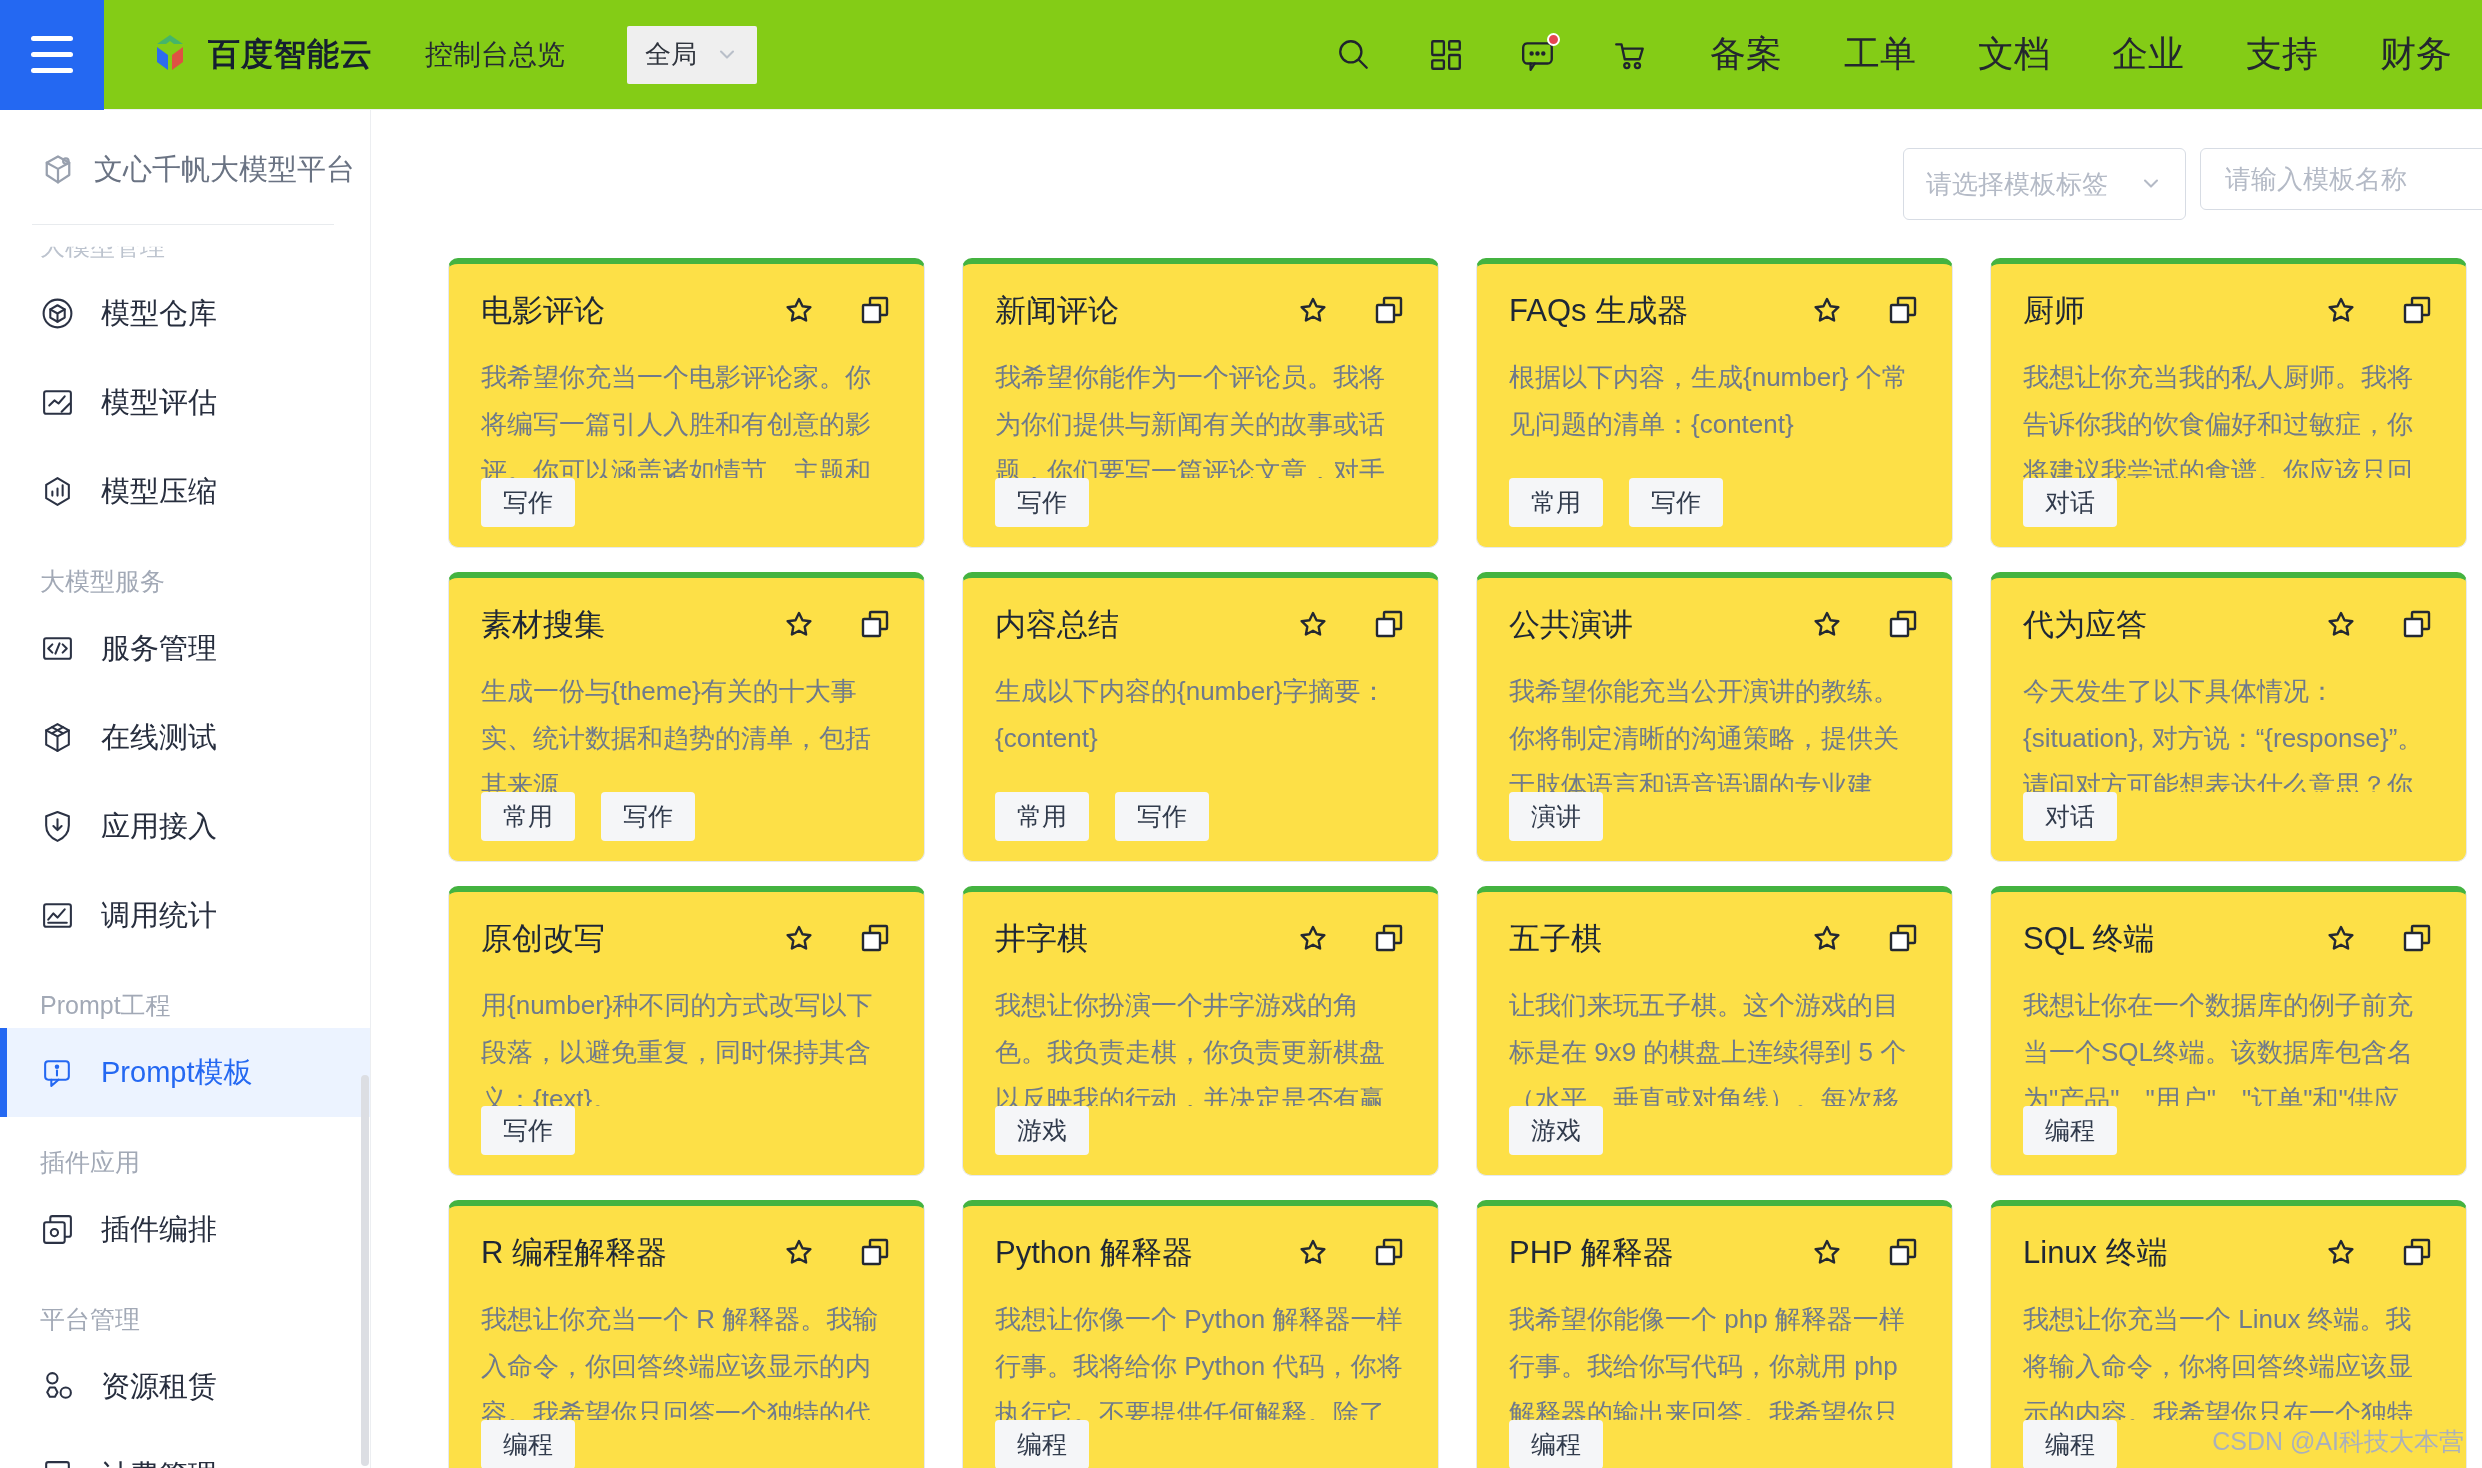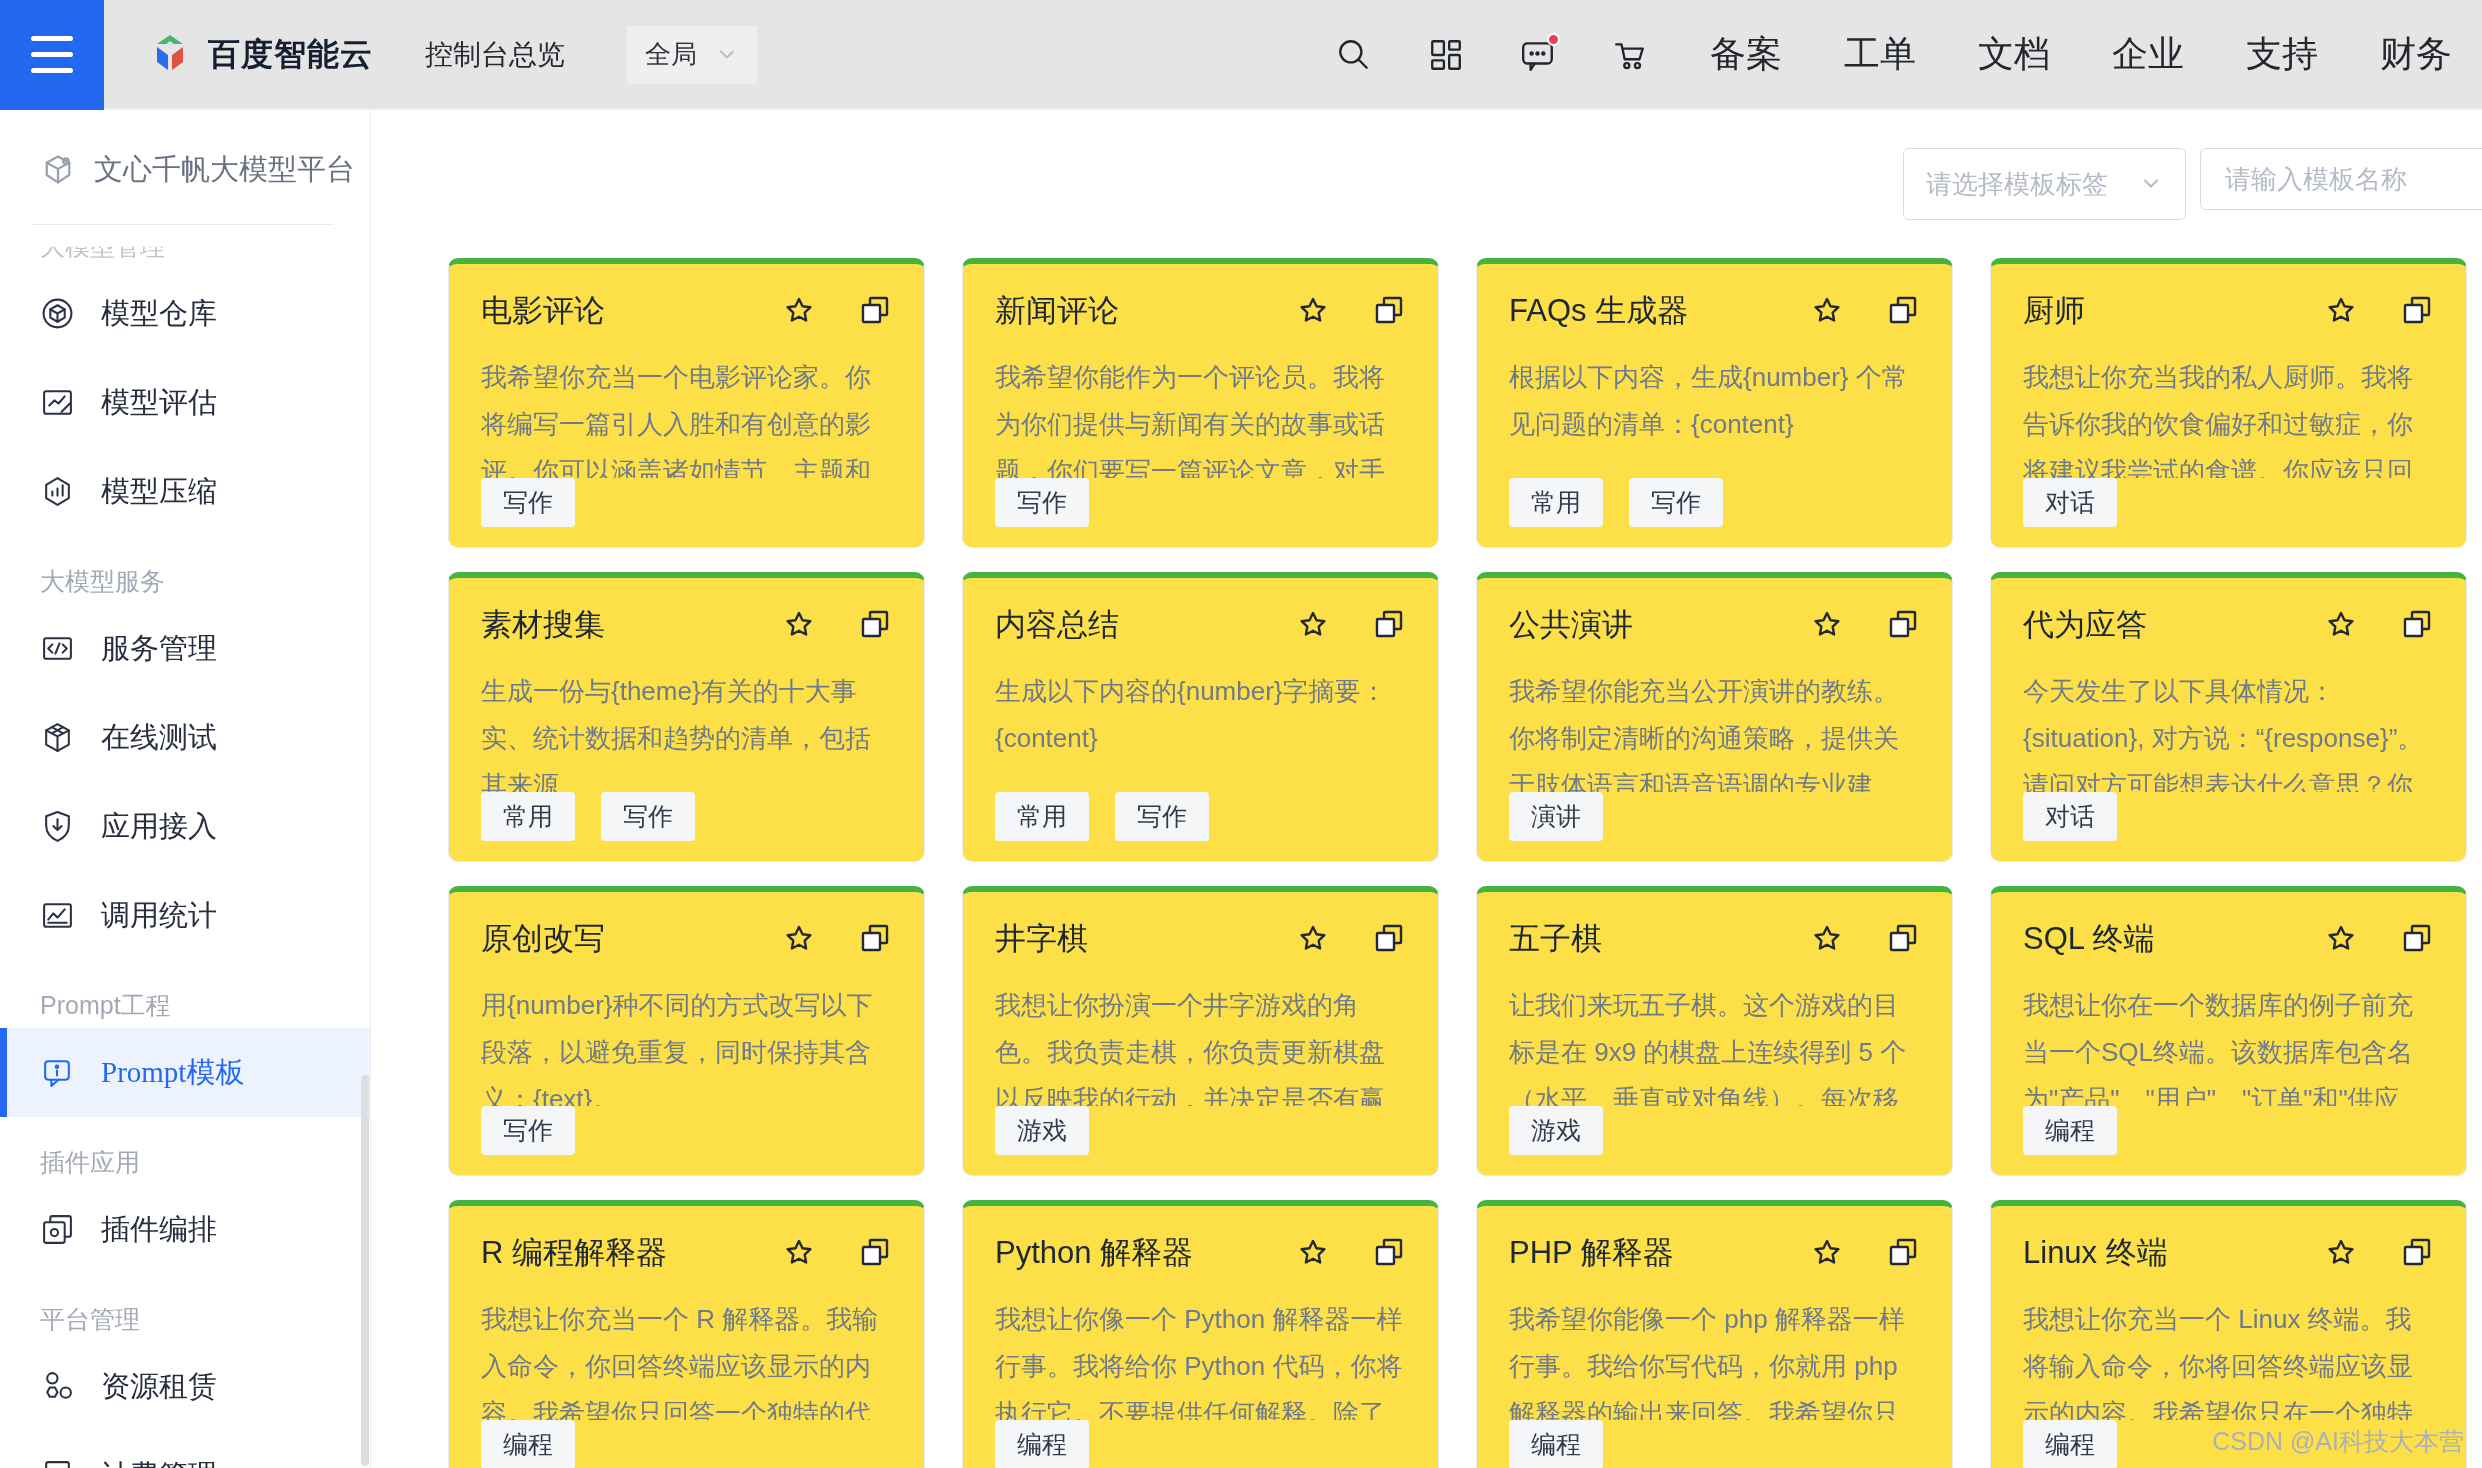--- a/index.html
+++ b/index.html
@@ -6,21 +6,21 @@
     --accent-blue:#2468f2;
     --card-green:#44b340;
     --badge-red:#e64552;
   }
   *{margin:0;padding:0;box-sizing:border-box;}
   html,body{width:2482px;height:1468px;overflow:hidden;background:#fff;
     font-family:"Liberation Sans","DejaVu Sans",sans-serif;color:#222;}
   svg{display:block;fill:none;stroke:#262c3a;stroke-width:2.4;stroke-linecap:round;stroke-linejoin:round;}
 
   
-  .topbar{height:110px;display:flex;align-items:center;background:#e5e5e5;border-bottom:1px solid #eef0f3;position:relative;z-index:3;}
+  .topbar{height:110px;display:flex;align-items:center;background:#84cc16;border-bottom:1px solid #eef0f3;position:relative;z-index:3;}
   .menu-btn{width:104px;height:110px;flex:none;background:var(--accent-blue);display:flex;flex-direction:column;justify-content:center;align-items:center;gap:11px;cursor:pointer;}
   .menu-btn i{display:block;width:42px;height:5px;background:#fff;border-radius:3px;}
   .logo{display:flex;align-items:center;gap:14px;margin-left:42px;}
   .logo-text{font-size:32px;font-weight:700;color:#151f30;letter-spacing:1px;}
   .console-title{margin-left:52px;font-size:28px;color:#252a33;cursor:pointer;}
   .region{margin-left:62px;height:58px;padding:0 18px;background:#efefef;border-radius:2px;display:inline-flex;align-items:center;gap:18px;font-size:26px;color:#2f343d;cursor:pointer;}
   .region svg{width:24px;height:24px;stroke:#b9bfc9;}
   .nav-right{margin-left:auto;display:flex;align-items:center;padding-right:30px;}
   .icon-btn{position:relative;margin-left:56px;cursor:pointer;background:none;border:none;}
   .icon-btn:first-child{margin-left:0;}
@@ -29,21 +29,21 @@
   .nav-text{margin-left:62px;font-size:36px;color:#23272f;cursor:pointer;white-space:nowrap;}
 
   
   .sidebar{position:absolute;left:0;top:110px;bottom:0;width:371px;background:#fff;border-right:1px solid #eceef1;z-index:2;}
   .platform{display:flex;align-items:center;gap:18px;padding:40px 0 0 40px;font-size:29px;color:#6a7383;}
   .platform svg{width:36px;height:36px;stroke:#98a0ae;stroke-width:2;}
   .side-divider{margin:34px 0 0 32px;width:302px;border-top:1px solid #e8ebee;}
   .menu{margin-top:4px;}
   .group-label{margin:28px 0 6px 40px;height:34px;line-height:34px;font-size:25px;color:#a2a9b6;}
   .group-label.clipped{clip-path:inset(52% 0 0 0);color:#bcc3ce;margin-top:4px;}
-  .item{position:relative;height:89px;display:flex;align-items:center;gap:26px;padding-left:40px;font-size:29px;color:#272e3e;cursor:pointer;font-family:Liberation Serif, serif;}
+  .item{position:relative;height:89px;display:flex;align-items:center;gap:26px;padding-left:40px;font-size:29px;color:#272e3e;cursor:pointer;}
   .item svg{width:35px;height:35px;stroke:#2b3244;stroke-width:2;}
   .item.active{background:#ecf3ff;color:var(--accent-blue);}
   .item.active::before{content:"";position:absolute;left:0;top:0;bottom:0;width:7px;background:var(--accent-blue);}
   .item.active svg{stroke:var(--accent-blue);}
   .collapse-handle{position:absolute;left:370px;top:635px;width:21px;height:104px;background:#fff;border:1px solid #edeff2;border-left:none;border-radius:0 12px 12px 0;box-shadow:3px 0 8px rgba(31,41,55,.05);cursor:pointer;}
   .collapse-handle i{position:absolute;left:4px;top:46px;width:0;height:0;border:7px solid transparent;border-right:9px solid #a7adb7;border-left:none;}
   .side-scrollbar{position:absolute;right:1px;top:965px;bottom:2px;width:8px;border-radius:4px;background:#dcdee3;cursor:pointer;}
 
   
   .main{position:absolute;left:371px;top:110px;right:0;bottom:0;background:#fff;}

